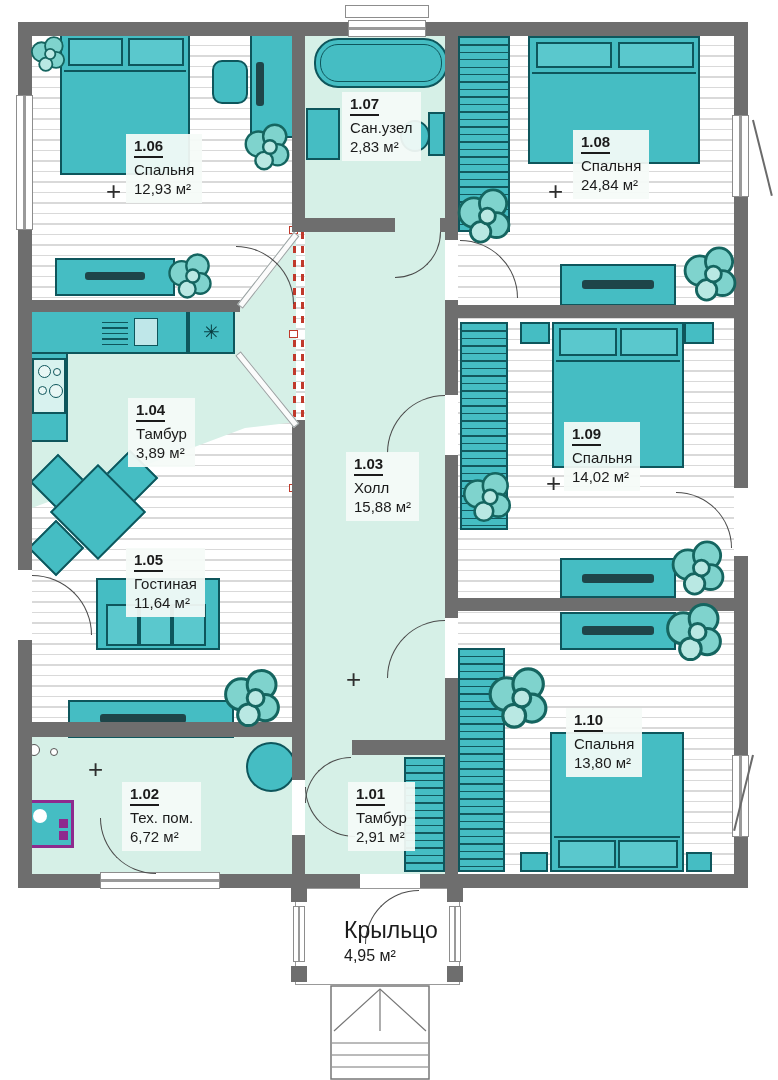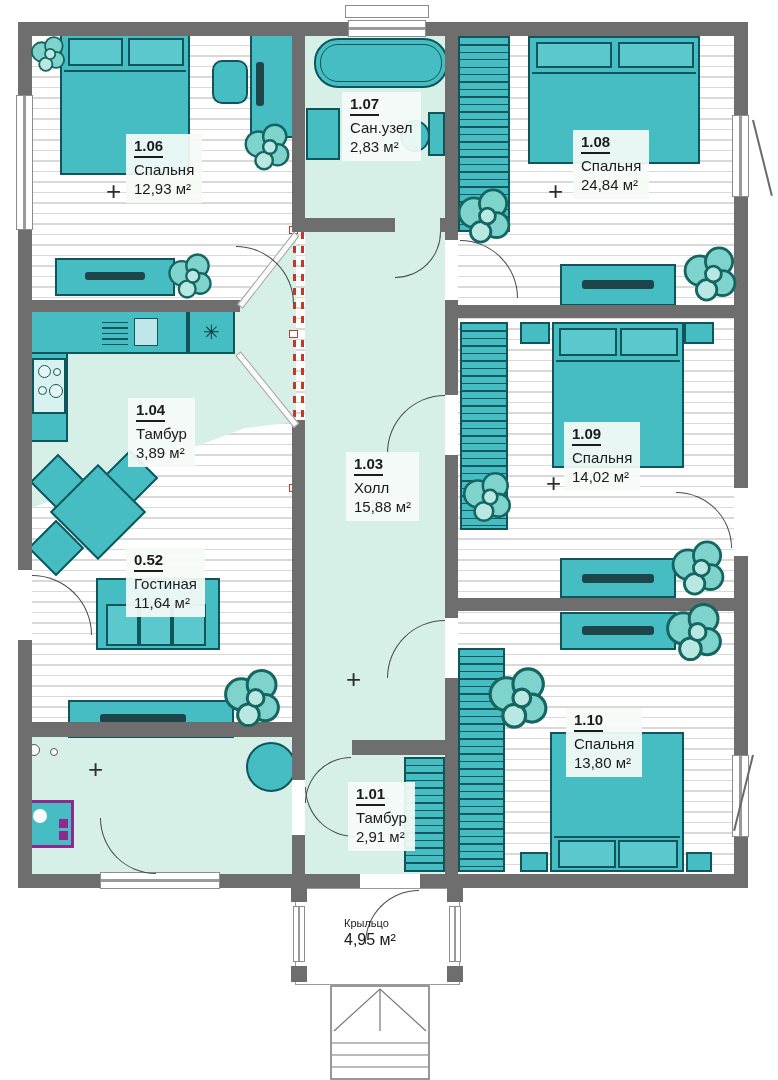--- a/index.html
+++ b/index.html
@@ -333,36 +333,41 @@
     <div class="num">1.03</div>
     <div class="txt">Холл</div>
     <div class="txt">15,88 м²</div>
   </div>
   <div class="label" style="left:564px;top:422px">
     <div class="num">1.09</div>
     <div class="txt">Спальня</div>
     <div class="txt">14,02 м²</div>
   </div>
   <div class="label" style="left:126px;top:548px">
-    <div class="num">0.52</div>
+    <div class="num">1.05</div>
     <div class="txt">Гостиная</div>
     <div class="txt">11,64 м²</div>
+  </div>
+  <div class="label" style="left:122px;top:782px">
+    <div class="num">1.02</div>
+    <div class="txt">Тех. пом.</div>
+    <div class="txt">6,72 м²</div>
   </div>
   <div class="label" style="left:348px;top:782px">
     <div class="num">1.01</div>
     <div class="txt">Тамбур</div>
     <div class="txt">2,91 м²</div>
   </div>
   <div class="label" style="left:566px;top:708px">
     <div class="num">1.10</div>
     <div class="txt">Спальня</div>
     <div class="txt">13,80 м²</div>
   </div>
   <div class="label bare" style="left:336px;top:914px;font-size:16px">
-    <div class="txt" style="font-size:11px">Крыльцо</div>
+    <div class="txt" style="font-size:23px">Крыльцо</div>
     <div class="txt" style="font-size:16px">4,95 м²</div>
   </div>
 
   <div class="plus" style="left:106px;top:178px">+</div>
   <div class="plus" style="left:548px;top:178px">+</div>
   <div class="plus" style="left:546px;top:470px">+</div>
   <div class="plus" style="left:346px;top:666px">+</div>
   <div class="plus" style="left:88px;top:756px">+</div>
 
 </div>

